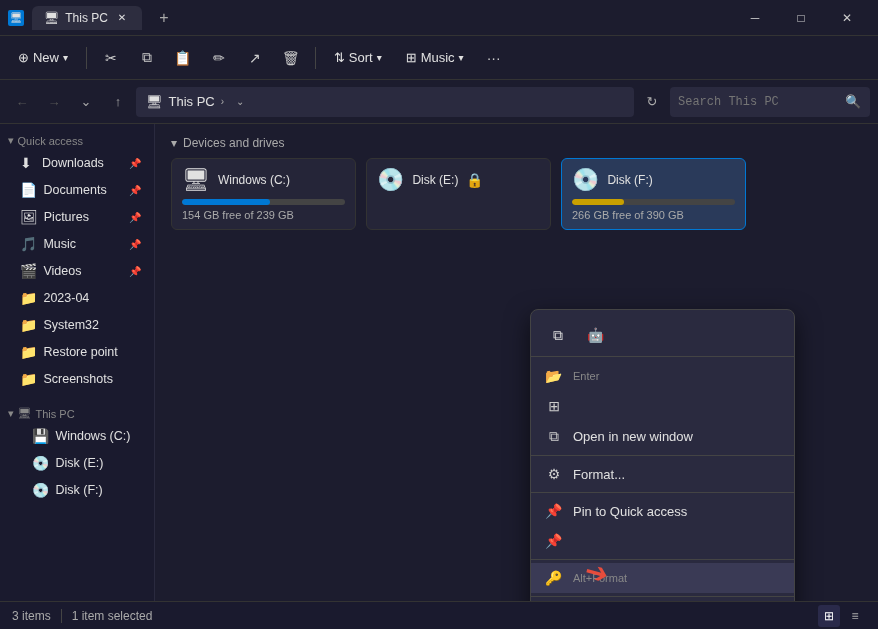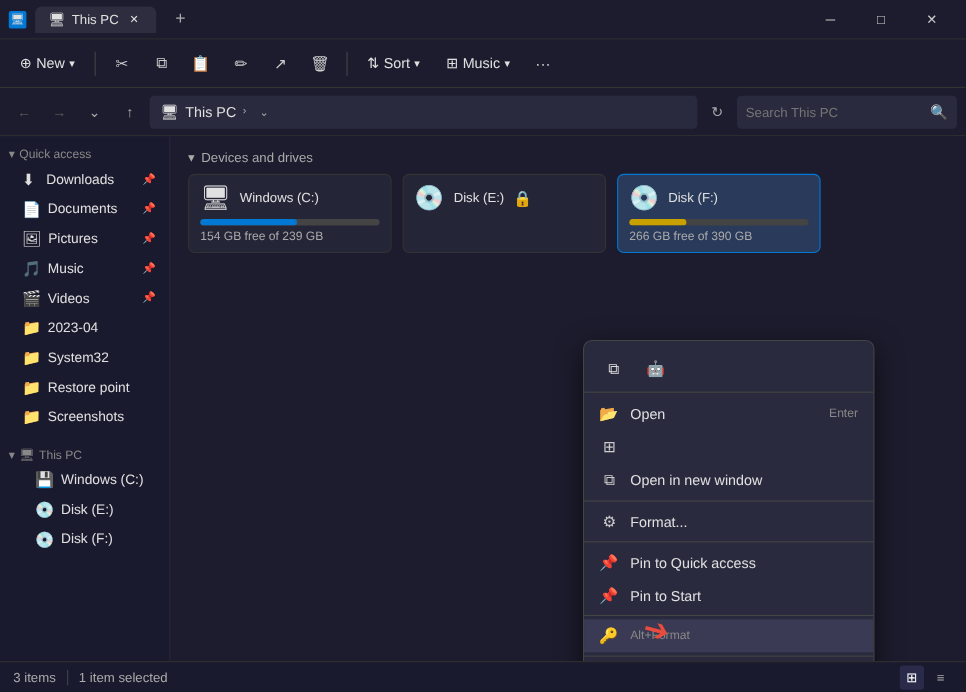--- a/index.html
+++ b/index.html
@@ -185,20 +185,21 @@
       padding: 0 8px;
       gap: 6px;
     }
     .search-box input {
       background: transparent;
       border: none;
       outline: none;
       color: #aaa;
       font-size: 12px;
       width: 100%;
+      font-family: Liberation Mono, monospace;
     }
 
     
     .main-layout {
       display: flex;
       height: calc(629px - 36px - 44px - 44px - 28px);
     }
 
     
     .sidebar {
@@ -560,21 +561,20 @@
     </div>
 
     <div class="context-menu">
       <div class="context-menu-header">
         <div class="ctx-icon-btn">⧉</div>
         <div class="ctx-icon-btn">🤖</div>
       </div>
 
       <div class="context-menu-item">
         <span class="ctx-item-icon">📂</span>
-        <span class="ctx-item-label">Open</span>
         <span class="ctx-item-shortcut">Enter</span>
       </div>
 
       <div class="context-menu-item">
         <span class="ctx-item-icon">⊞</span>
       </div>
 
       <div class="context-menu-item">
         <span class="ctx-item-icon">⧉</span>
         <span class="ctx-item-label">Open in new window</span>
@@ -589,21 +589,20 @@
 
       <div class="context-menu-separator"></div>
 
       <div class="context-menu-item">
         <span class="ctx-item-icon">📌</span>
         <span class="ctx-item-label">Pin to Quick access</span>
       </div>
 
       <div class="context-menu-item">
         <span class="ctx-item-icon">📌</span>
-        <span class="ctx-item-label">Pin to Start</span>
       </div>
 
       <div class="context-menu-separator"></div>
 
       <div class="context-menu-item" style="background:#3a3a55;">
         <span class="ctx-item-icon">🔑</span>
         <span class="ctx-item-shortcut">Alt+Format</span>
       </div>
 
       <div class="context-menu-separator"></div>

